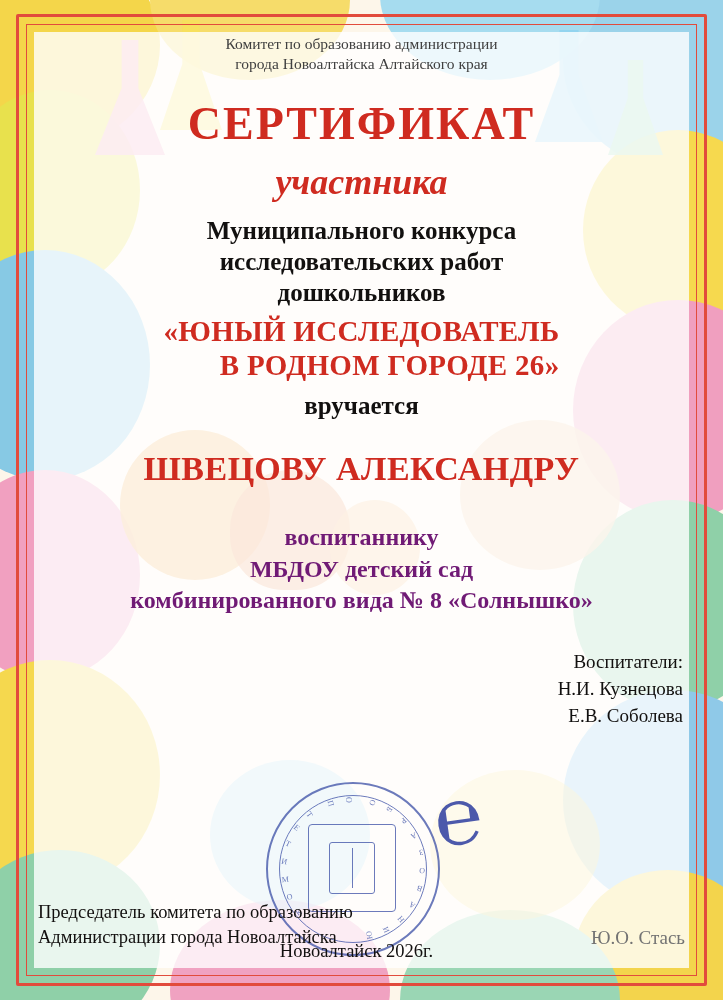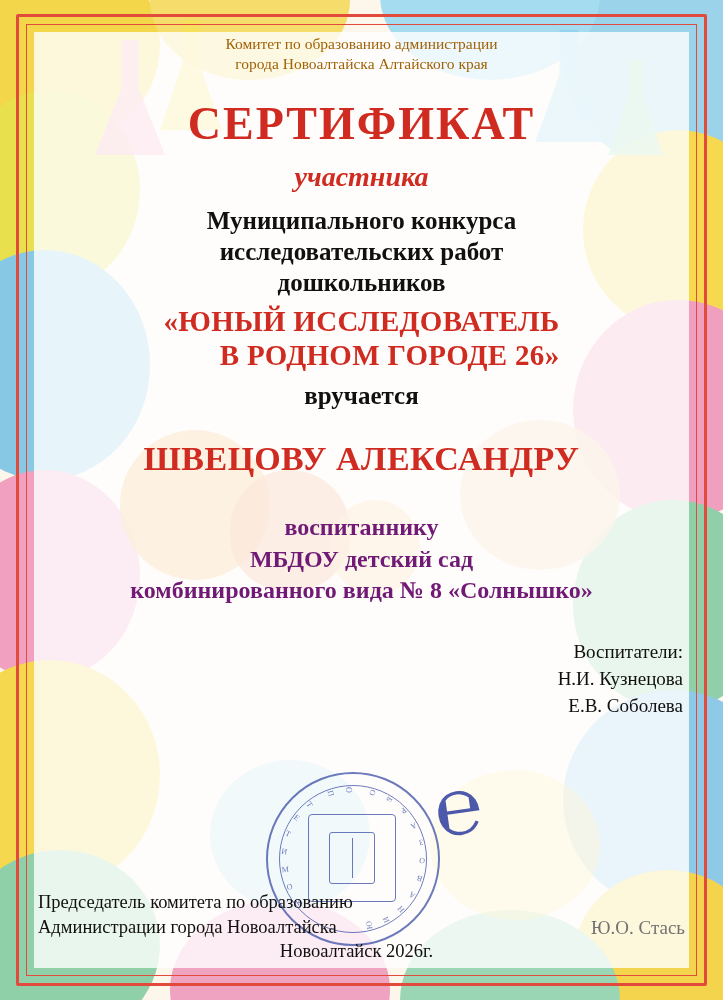--- a/index.html
+++ b/index.html
@@ -91,35 +91,35 @@
     flex-direction: column;
     align-items: center;
     text-align: center;
     color: #111;
   }
 
   .header {
     margin-top: 2px;
     font-size: 15.5px;
     line-height: 1.32;
-    color: #a16207;
+    color: #404040;
   }
   .header div { white-space: nowrap; }
 
   .title {
     margin-top: 26px;
     font-size: 46px;
     font-weight: bold;
     letter-spacing: 2px;
     color: #cf2b20;
     line-height: 1;
   }
   .subtitle {
     margin-top: 14px;
-    font-size: 28px;
+    font-size: 36px;
     font-style: italic;
     font-weight: bold;
     color: #cf2b20;
   }
   .contest {
     margin-top: 12px;
     font-size: 25px;
     font-weight: bold;
     line-height: 1.24;
     color: #12100f;

